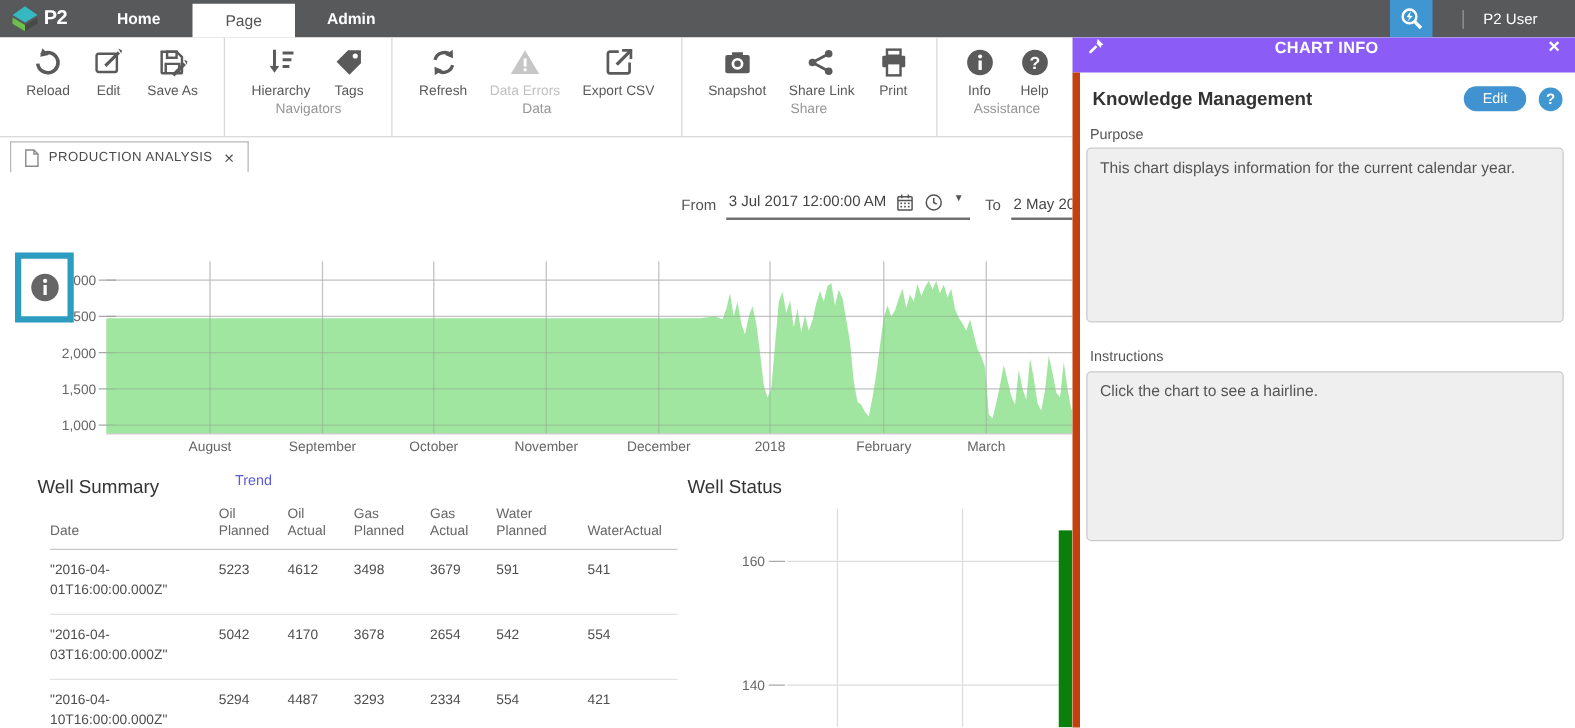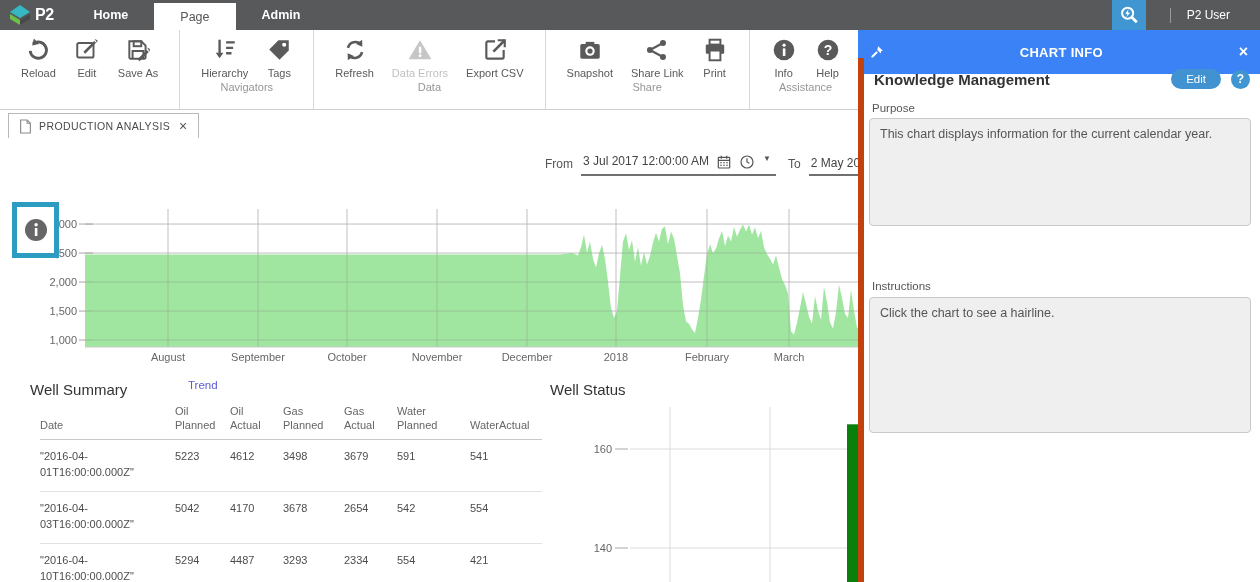--- a/index.html
+++ b/index.html
@@ -67,37 +67,37 @@
 
   .ws-table{position:absolute;left:40px;top:266px;width:502px}
   .ws-grid{display:grid;grid-template-columns:135px 55px 53px 61px 53px 73px 72px}
   .ws-head{padding-bottom:6px;border-bottom:1px solid #c9c9c9;color:#666;font-size:11px;line-height:1.3}
   .ws-head .hcell{display:flex;flex-direction:column;justify-content:flex-end}
   .ws-row{padding:8px 0 10px;border-bottom:1px solid #e2e2e2;font-size:11px;color:#4d4d4d;line-height:1.5}
   .date-cell{width:100px;word-wrap:break-word}
 
   
   #panel{position:absolute;left:858px;top:30px;width:402px;height:552px;background:#fff}
-  .panel-header{height:44px;background:#3b82f6;display:flex;align-items:center;color:#fff;padding:0 12px}
+  .panel-header{height:28px;background:#8b5cf6;display:flex;color:#fff;padding:0 12px}
   .panel-header svg{display:block}
   .panel-title{flex:1;text-align:center;font-weight:bold;font-size:13px;letter-spacing:0.3px}
   .panel-close{font-size:16px;font-weight:bold;cursor:pointer;line-height:1}
   .panel-body{position:absolute;left:0;top:28px;right:0;bottom:0;border-left:6px solid #c2410c}
   .km-row{position:absolute;left:10px;top:11px;right:10px;display:flex;align-items:center}
   .km-title{flex:1;font-size:15px;font-weight:bold;color:#333}
   .edit-btn{background:#4093d0;color:#fff;border:none;border-radius:11px;font-size:11.5px;
             padding:4px 15px;margin-right:10px;font-family:inherit;cursor:pointer}
   .help-circle{width:19px;height:19px;border-radius:50%;background:#3f96d1;color:#fff;font-weight:bold;
                font-size:12px;display:flex;align-items:center;justify-content:center;cursor:pointer}
   .field-label{position:absolute;left:8px;font-size:11.5px;color:#555}
   #purpose-label{top:44px}
   #instr-label{top:222px}
   .panel-textarea{position:absolute;left:5px;right:9px;background:#efefef;border:1px solid #c9c9c9;
                   border-radius:4px;padding:8px 10px;font-size:12.5px;color:#555;box-sizing:border-box}
-  #purpose-box{top:60px;height:108px}
+  #purpose-box{top:60px;height:140px}
   #instr-box{top:239px;height:136px}
 </style>
 </head>
 <body>
 
 <div id="header">
   <div class="logo">
     <svg width="24" height="22" viewBox="0 0 24 22">
       <polygon points="2,8 12,1 22,8 12,14" fill="#35b8c2"></polygon>
       <polygon points="2,10 12,16 12,21 2,15" fill="#6cc04a"></polygon>

